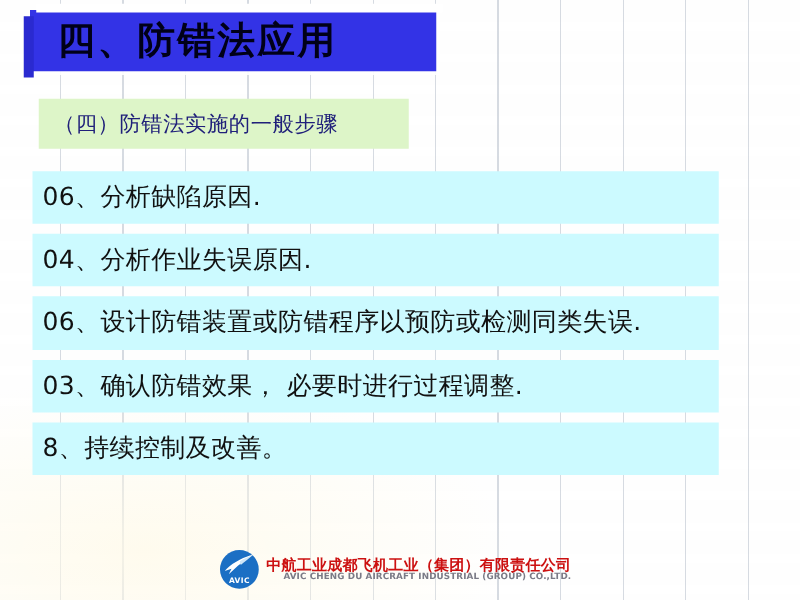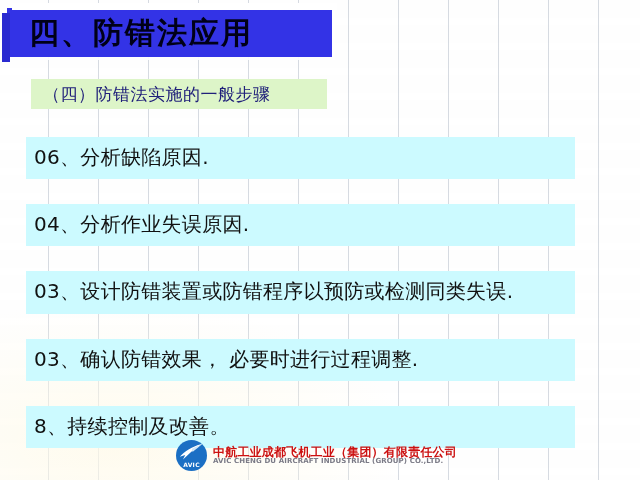--- a/index.html
+++ b/index.html
@@ -51,21 +51,21 @@
     position: absolute;
     inset: 0;
     background:
       radial-gradient(ellipse 420px 200px at 18% 92%, rgba(255,250,232,0.75), rgba(255,255,255,0) 70%);
     pointer-events: none;
   }
 
   
   #title-banner {
     position: absolute;
-    left: 7px;
+    left: 24px;
     top: 8px;
     width: 325px;
     height: 49px;
     background: #3333e6;
     box-sizing: border-box;
     box-shadow: 3px 3px 0 rgba(255,255,255,0.9);
   }
   #title-banner::before {
     content: "";
     position: absolute;
@@ -97,21 +97,21 @@
     white-space: nowrap;
     z-index: 2;
   }
 
   
   #subtitle-chip {
     position: absolute;
     left: 31px;
     top: 79px;
     width: 296px;
-    height: 30px;
+    height: 40px;
     background: #ddf5c8;
     box-sizing: border-box;
     display: flex;
     align-items: center;
     text-align: right;
   }
   #subtitle-text {
     padding-left: 12px;
     font-size: 17px;
     font-weight: normal;
@@ -124,21 +124,21 @@
   #steps {
     position: absolute;
     left: 26px;
     top: 137px;
     width: 549px;
   }
   .step-row {
     background: #ccfaff;
     box-sizing: border-box;
     padding: 5px 6px 7px 8px;
-    margin-bottom: 25px;
+    margin-bottom: 8px;
     font-size: 20px;
     line-height: 30px;
     color: #111111;
     letter-spacing: 0.3px;
   }
   .step-row.tall {
     line-height: 31px;
   }
 
   
@@ -191,20 +191,21 @@
     white-space: nowrap;
     letter-spacing: 0.2px;
   }
   #logo-en {
     font-size: 7px;
     font-weight: bold;
     color: #7a7a86;
     white-space: nowrap;
     letter-spacing: 0.1px;
     margin-top: 0;
+    text-align: right;
   }
 </style>
 </head>
 <body>
 
 <div id="slide">
 
   <div id="grid-bg"></div>
   <div id="wash"></div>
 
@@ -212,21 +213,21 @@
     <div id="title-text">四、防错法应用</div>
   </div>
 
   <div id="subtitle-chip">
     <div id="subtitle-text">（四）防错法实施的一般步骤</div>
   </div>
 
   <div id="steps">
     <div class="step-row">06、分析缺陷原因.</div>
     <div class="step-row">04、分析作业失误原因.</div>
-    <div class="step-row tall">03、设计防错装置或防错程序以预防或检测同类失误.</div>
+    <div class="step-row tall">06、设计防错装置或防错程序以预防或检测同类失误.</div>
     <div class="step-row">03、确认防错效果， 必要时进行过程调整.</div>
     <div class="step-row">8、持续控制及改善。</div>
   </div>
 
   <div id="footer">
     <div id="logo-mark">
       <svg class="swoosh" viewBox="0 0 25 17" xmlns="http://www.w3.org/2000/svg">
         <path d="M23.5 0.8 C17 2.2 8.5 6.2 2.2 12.2 L0.8 13.8 L6.2 12.0 L4.0 16.4 L9.6 11.2 C14.2 7.0 20.0 3.2 23.5 0.8 Z" fill="#ffffff"></path>
         <path d="M12.8 6.0 C16.0 4.2 20.2 2.2 23.5 0.8 C20.6 3.4 16.6 6.6 13.6 9.0 Z" fill="#cfe6f7"></path>
       </svg>

